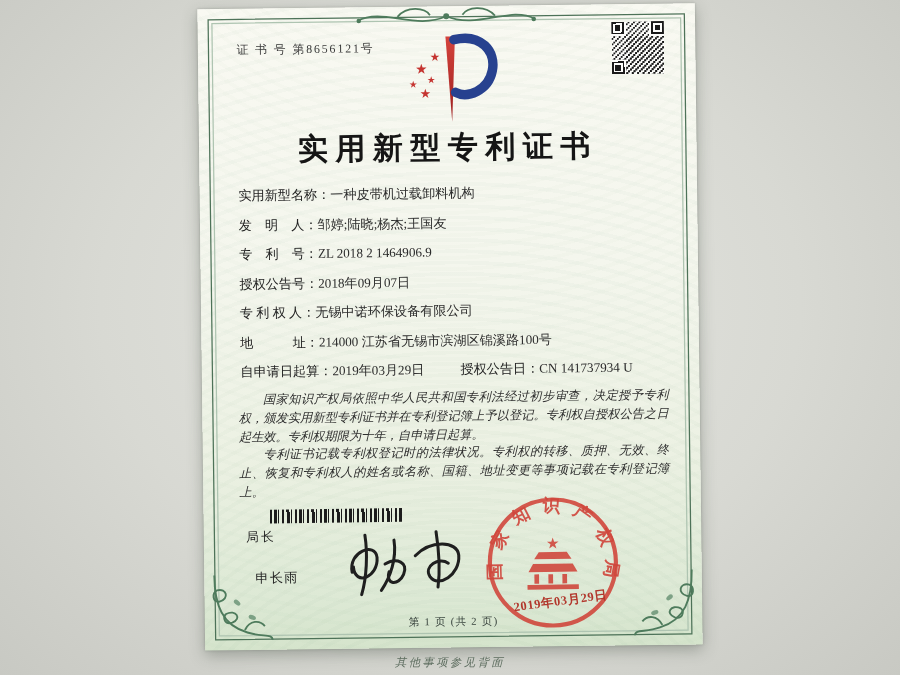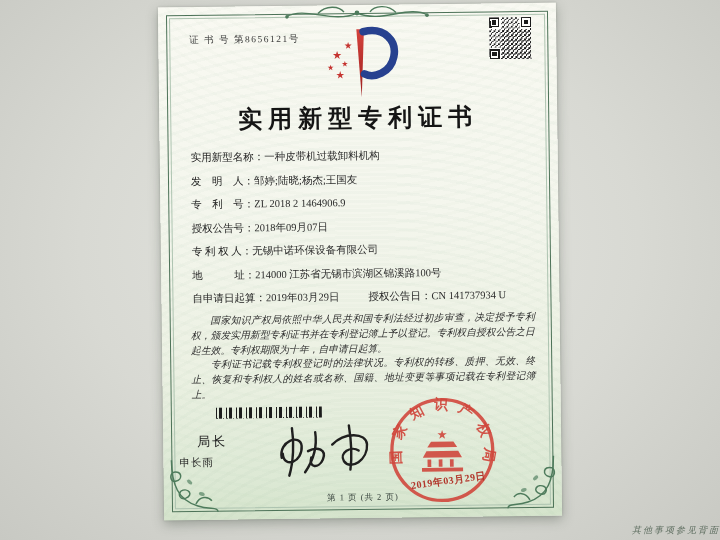--- a/index.html
+++ b/index.html
@@ -26,32 +26,32 @@
   .fl-label{white-space:pre;color:#222;}
   .fl-value{color:#2c2c2c;}
   .grant-line{position:relative;height:11px;}
   .grant-right{position:absolute;left:176px;top:0;white-space:nowrap;}
   .paras{position:absolute;left:29px;right:25px;top:307px;
        font-size:9.8px;line-height:14.8px;color:#2f2f2f;font-style:italic;text-align:justify;}
   .paras p{margin:0;text-indent:2em;}
   .barcode{position:absolute;left:53px;top:401px;width:106px;height:11px;
        background:repeating-linear-gradient(90deg,#1c1c1c 0 1.6px,transparent 1.6px 3.4px,
         #1c1c1c 3.4px 5.8px,transparent 5.8px 6.8px,#1c1c1c 6.8px 7.6px,transparent 7.6px 10px);}
-  .director-label{position:absolute;left:34px;top:426px;font-size:13px;color:#222;letter-spacing:2px;}
-  .director-name{position:absolute;left:16px;top:449px;font-size:10.5px;color:#222;letter-spacing:1px;}
+  .director-label{position:absolute;left:34px;top:416px;font-size:10px;color:#222;letter-spacing:2px;}
+  .director-name{position:absolute;left:41px;top:449px;font-size:10.5px;color:#222;letter-spacing:1px;}
   .signature{position:absolute;left:105px;top:416px;width:110px;height:58px;}
   .seal{position:absolute;left:223px;top:390px;width:112px;height:112px;opacity:.92;}
   .seal-date{position:absolute;left:247px;top:470px;font-size:10px;color:#b2372c;
        transform:rotate(-7deg);letter-spacing:.5px;font-weight:700;white-space:nowrap;}
   .page-footer{position:absolute;left:0;right:0;top:487px;text-align:center;
        font-size:8.5px;color:#35403a;letter-spacing:1px;}
   .garland{position:absolute;left:50%;top:-3px;transform:translateX(-50%);width:150px;height:24px;}
   .flourish-l{position:absolute;left:4px;bottom:6px;width:52px;height:56px;}
   .flourish-r{position:absolute;right:4px;bottom:6px;width:52px;height:56px;transform:scaleX(-1);}
-  .back-note{position:absolute;left:0;right:0;top:524px;text-align:right;
+  .back-note{position:absolute;left:0;right:0;top:524px;text-align:center;
        font-size:9px;color:#5e6e60;font-style:italic;letter-spacing:2px;}
 </style>
 </head>
 <body>
 
 <div class="stage">
   <div class="cert">
     <div class="guilloche"></div>
     <div class="border-a"></div>
     <div class="border-b"></div>

